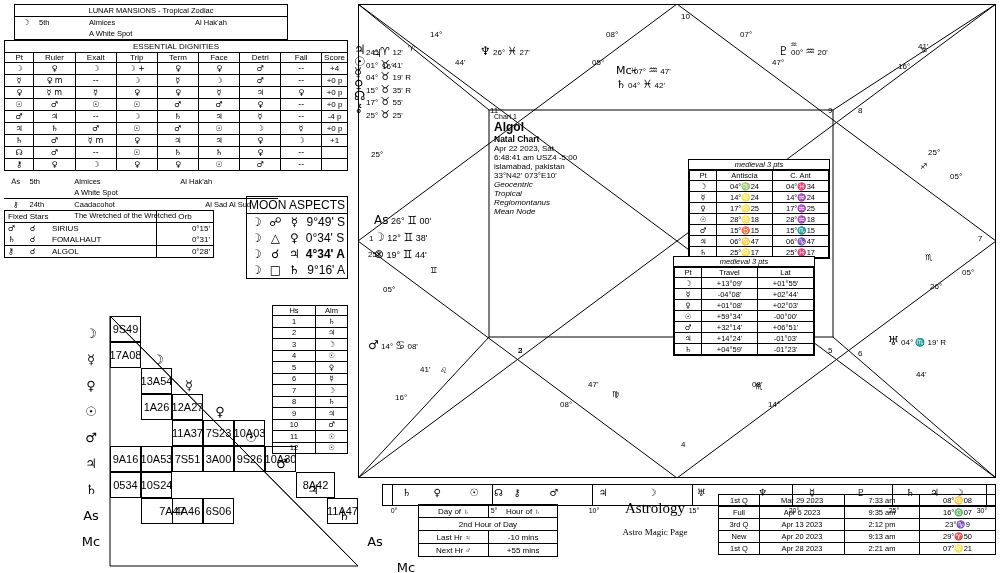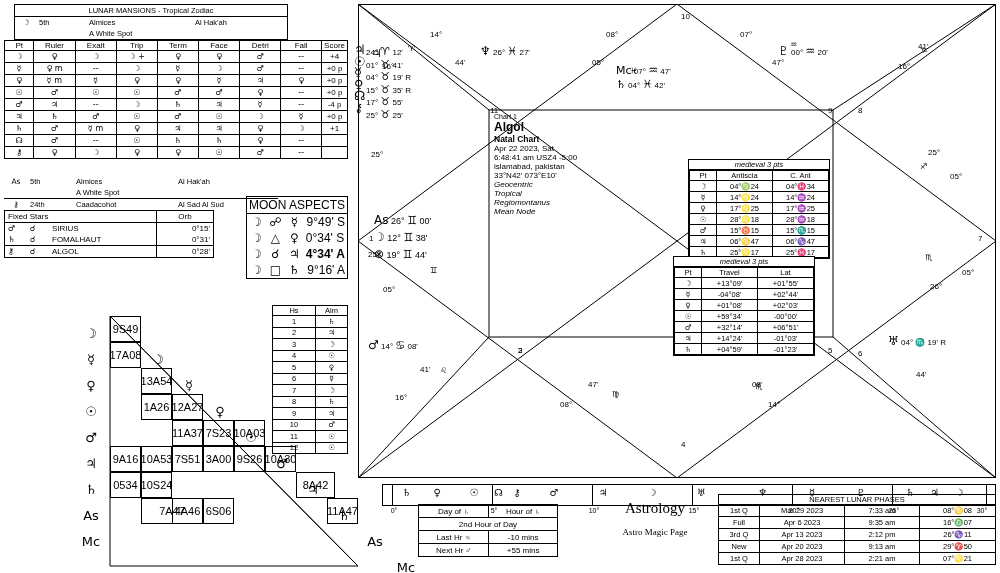--- a/index.html
+++ b/index.html
@@ -109,20 +109,21 @@
       <td></td>
       <td></td>
       <td style="text-align:left">A White Spot</td>
       <td></td>
     </tr>
   </tbody>
     </table>
 </div>
 
 <div id="ed" class="abs">
+  <div class="cap">ESSENTIAL DIGNITIES</div>
   <table>
     <tbody>
         <tr>
       <th style="width:26px">Pt</th>
       <th style="width:38px">Ruler</th>
       <th style="width:38px">Exalt</th>
       <th style="width:38px">Trip</th>
       <th style="width:38px">Term</th>
       <th style="width:38px">Face</th>
       <th style="width:38px">Detri</th>
@@ -244,21 +245,27 @@
     <tr>
       <td></td>
           <td></td>
       <td style="text-align:left">A White Spot</td>
       <td></td>
     </tr>
     <tr>
       <td class="sym bord">⚷</td>
       <td class="bord" style="text-align:left">24th</td>
       <td class="bord" style="text-align:left">Caadacohot</td>
-      <td class="bord" style="text-align:left">Al Sad Al Sud</td>
+      <td class="bord" style="text-align:center">Al Sad Al Sud</td>
+    </tr>
+    <tr>
+      <td></td>
+          <td></td>
+      <td style="text-align:left">The Wretched of the Wretched</td>
+      <td></td>
     </tr>
   </tbody>
     </table>
 </div>
 
 <div id="fx" class="abs bx">
   <table>
     <tbody>
         <tr>
       <td colspan="3" style="border:none;border-bottom:1px solid #000;text-align:left">Fixed Stars</td>
@@ -711,40 +718,39 @@
   </tbody>
     </table>
 </div>
 
 <div id="ren" class="abs">
   <div class="a">Astrology</div>
   <div class="b">Astro Magic Page</div>
 </div>
 
 <div id="ph" class="abs">
-  <div class="cap">NEAREST LUNAR PHASES</div>
   <table>
     <tbody>
         <tr>
       <td style="width:36px">1st Q</td>
       <td style="width:80px">Mar 29 2023</td>
       <td style="width:70px">7:33 am</td>
       <td>08°♋08</td>
     </tr>
     <tr>
       <td>Full</td>
       <td>Apr 6 2023</td>
       <td>9:35 am</td>
       <td>16°♎07</td>
     </tr>
     <tr>
       <td>3rd Q</td>
       <td>Apr 13 2023</td>
       <td>2:12 pm</td>
-      <td>26°♑11</td>
+      <td>23°♑9</td>
     </tr>
     <tr>
       <td>New</td>
       <td>Apr 20 2023</td>
       <td>9:13 am</td>
       <td>29°♈50</td>
     </tr>
     <tr>
       <td>1st Q</td>
       <td>Apr 28 2023</td>

